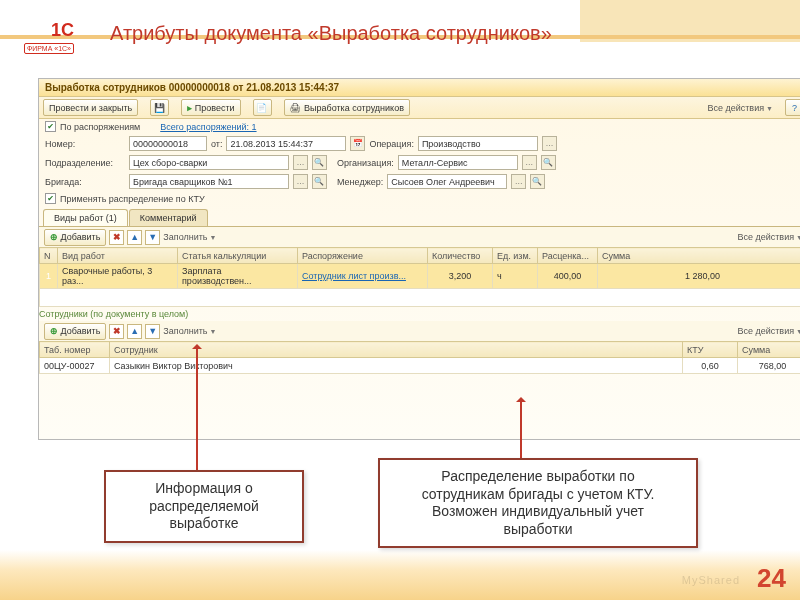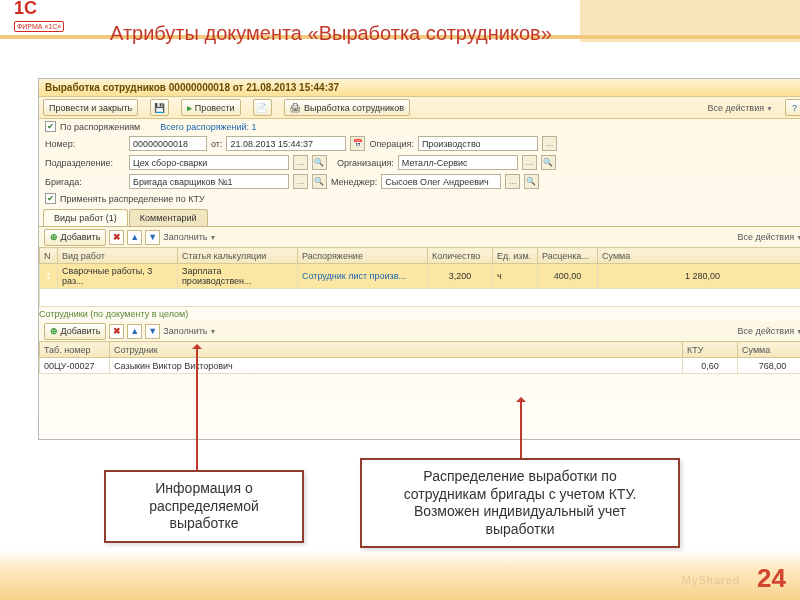--- a/index.html
+++ b/index.html
@@ -1,30 +1,30 @@
 <!DOCTYPE html>
 <html><head>
 <meta charset="utf-8">
 <style>
   *{box-sizing:border-box;margin:0;padding:0;font-family:Arial,sans-serif}
   body{width:800px;height:600px;background:#fff;position:relative;overflow:hidden}
   .bg-stripe-top{position:absolute;top:0;right:0;width:220px;height:42px;background:#f8e5b8}
   .bg-stripe-left{position:absolute;top:35px;left:0;width:100%;height:4px;background:#f2c87e}
   .bg-stripe-bot{position:absolute;bottom:0;left:0;width:100%;height:50px;background:linear-gradient(#fff 0,#fde8bd 40%,#f7d38a 100%)}
-  .logo{position:absolute;top:1px;left:14px;width:60px;text-align:left}
+  .logo{position:absolute;top:23px;left:14px;width:60px;text-align:right}
   .logo-1c{font-size:18px;font-weight:bold;color:#d12b1e;line-height:14px}
   .logo-sub{font-size:7px;color:#d12b1e;border:1px solid #d12b1e;border-radius:2px;padding:1px 2px;margin-top:2px;display:inline-block}
   .slide-title{position:absolute;top:22px;left:110px;font-size:20px;font-weight:normal;color:#c1392b}
   .window{position:absolute;top:78px;left:38px;width:771px;height:362px;border:1px solid #b8b8b8;background:linear-gradient(#fff8e6,#fffdf6);font-size:10px;color:#333}
   .w-titlebar{background:linear-gradient(#fef3d2,#fbe195);height:18px;padding:3px 6px;font-weight:bold;color:#6b4a00;font-size:10px;border-bottom:1px solid #d8c58a}
   .w-toolbar{height:22px;background:linear-gradient(#fdf5df,#fceec6);border-bottom:1px solid #d8c58a;display:flex;align-items:center;padding:0 4px;gap:12px}
   .tbtn{height:17px;padding:0 5px;border:1px solid #c9b77f;background:linear-gradient(#fff,#f6edc9);border-radius:2px;font-size:9px;display:inline-flex;align-items:center;gap:3px;cursor:pointer;color:#333}
   .tbtn.iconbtn{width:19px;padding:0;justify-content:center}
   .spacer{flex:1}
-  .link{color:#1a66b3;font-size:9px;cursor:pointer}
+  .link{color:#1a66b3;text-decoration:underline;font-size:9px;cursor:pointer}
   .row{display:flex;align-items:center;padding:2px 6px;gap:4px;font-size:9px}
   .lbl{color:#444;font-size:9px}
   .fld{height:15px;border:1px solid #b8b29a;background:#fff;padding:0 3px;font-size:9px;display:inline-flex;align-items:center}
   .fld.sm{width:78px}.fld.md{width:120px}.fld.lg{width:160px}
   .chk{width:11px;height:11px;border:1px solid #999;background:#fff;display:inline-flex;align-items:center;justify-content:center;font-size:8px;color:#2a7a2a}
   .sqbtn{width:15px;height:15px;border:1px solid #b8b29a;background:#f5efd8;display:inline-flex;align-items:center;justify-content:center;cursor:pointer;font-size:8px;color:#555}
   .tabs{display:flex;border-bottom:1px solid #c9b77f;margin-top:3px;padding-left:4px;gap:0}
   .tab{padding:3px 10px;font-size:9px;border:1px solid #c9b77f;border-bottom:none;background:#f1e6c2;margin-right:1px;border-radius:3px 3px 0 0;cursor:pointer}
   .tab.active{background:#fffdf0}
   .subtb{height:20px;display:flex;align-items:center;padding:0 5px;gap:3px;background:#fdf8e6}
@@ -107,21 +107,21 @@
     <span class="fld md">Металл-Сервис</span>
     <span class="sqbtn">…</span>
     <span class="sqbtn">🔍</span>
   </div>
 
   <div class="row">
     <span class="lbl" style="width:80px">Бригада:</span>
     <span class="fld lg">Бригада сварщиков №1</span>
     <span class="sqbtn">…</span>
     <span class="sqbtn">🔍</span>
-    <span class="lbl" style="margin-left:0">Менеджер:</span>
+    <span class="lbl" style="margin-left:6px">Менеджер:</span>
     <span class="fld md">Сысоев Олег Андреевич</span>
     <span class="sqbtn">…</span>
     <span class="sqbtn">🔍</span>
   </div>
 
   <div class="row">
     <span class="chk">✔</span>
     <span class="lbl">Применять распределение по КТУ</span>
   </div>
 
@@ -213,19 +213,19 @@
   </tbody>
     </table>
 </div>
 
 <div class="arrow" style="left:196px;top:345px;height:125px"></div>
 <div class="arrow" style="left:520px;top:398px;height:60px"></div>
 
 <div class="callout" style="left:104px;top:470px;width:200px"><span style="white-space:pre-line">Информация о
 распределяемой
 выработке</span></div>
-<div class="callout" style="left:360px;top:458px;width:320px"><span style="white-space:pre-line">Распределение выработки по
+<div class="callout" style="left:378px;top:458px;width:320px"><span style="white-space:pre-line">Распределение выработки по
 сотрудникам бригады с учетом КТУ.
 Возможен индивидуальный учет
 выработки</span></div>
 
 <div class="watermark">MyShared</div>
 <div class="slide-num">24</div>
 
 </body></html>

